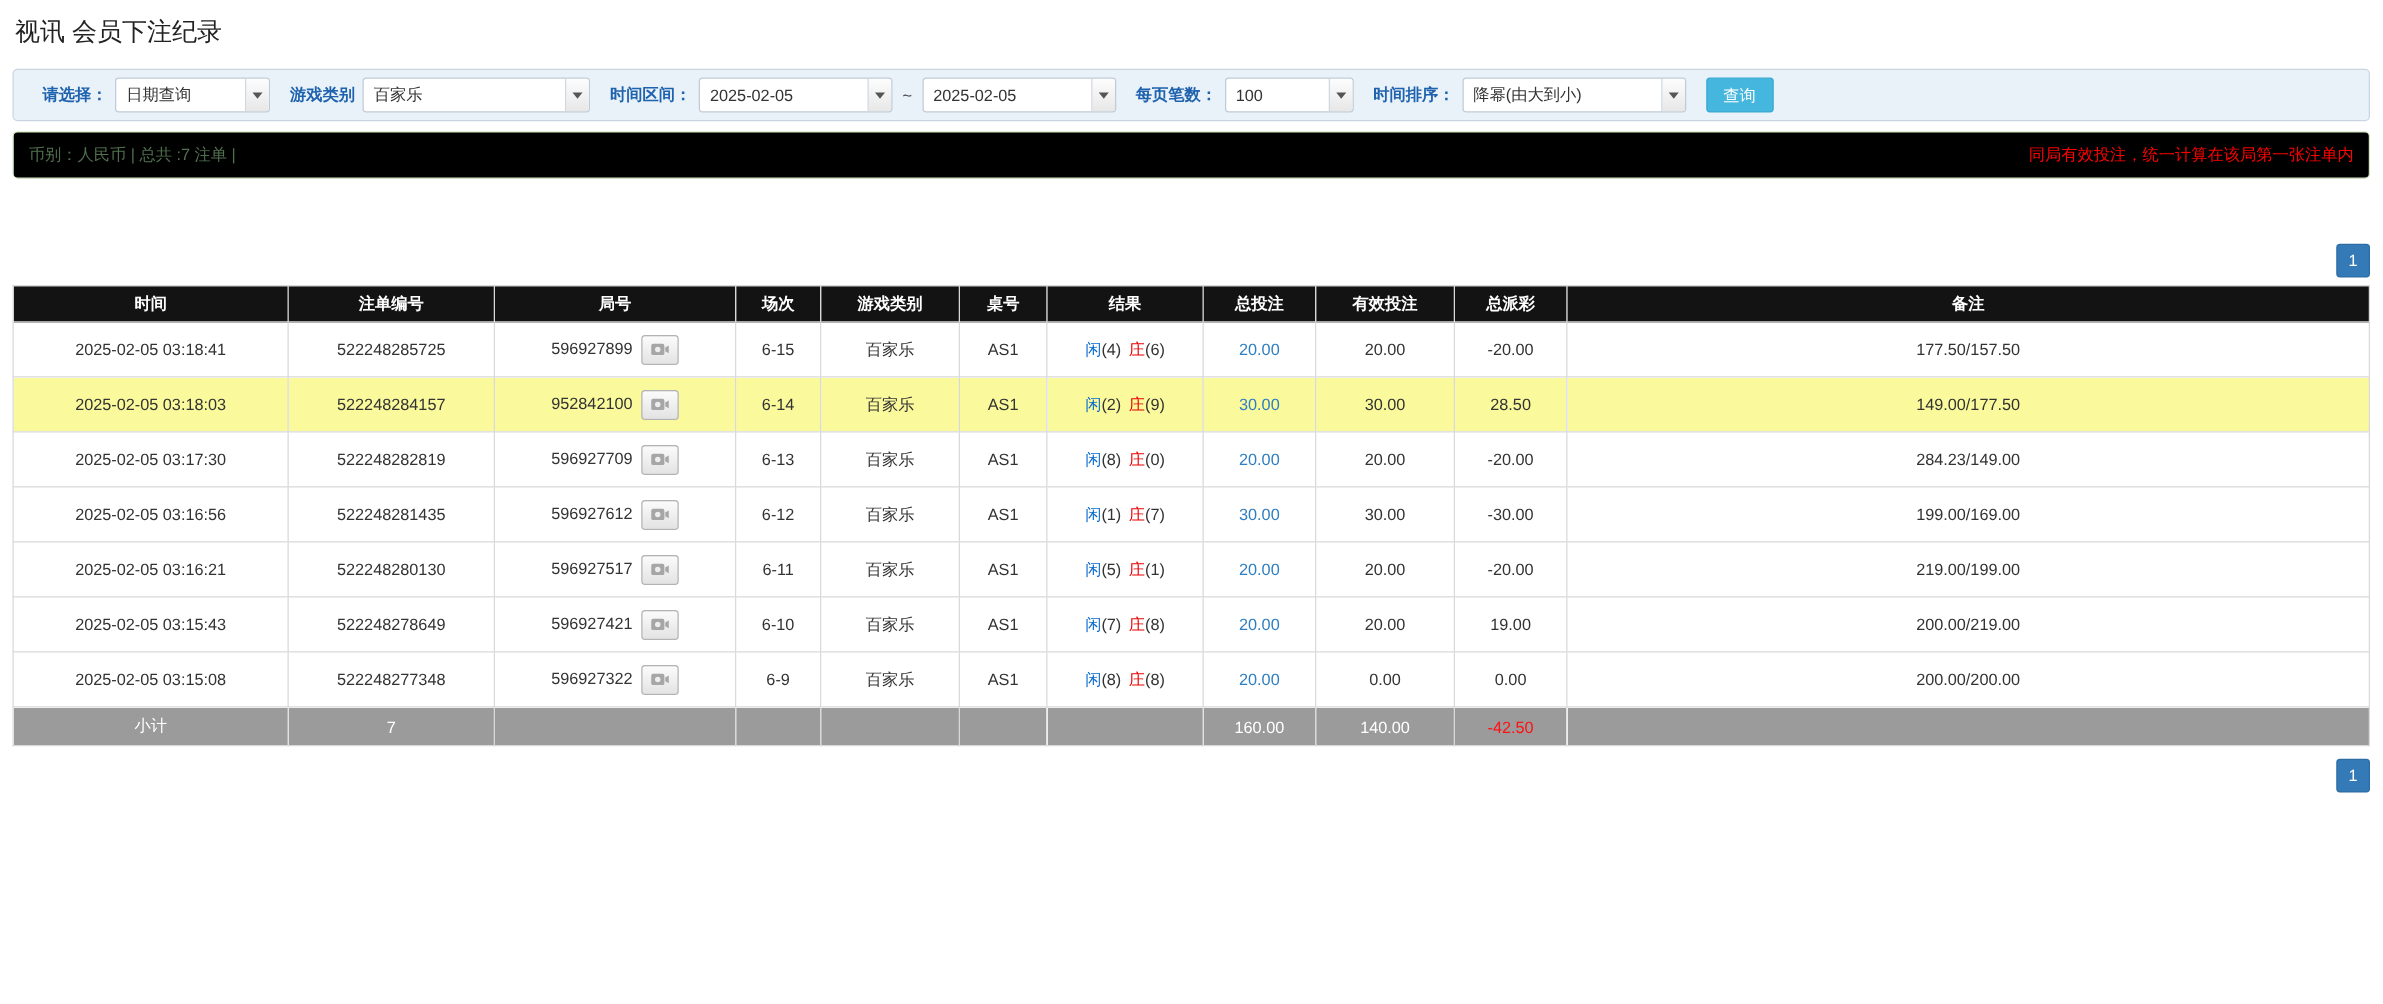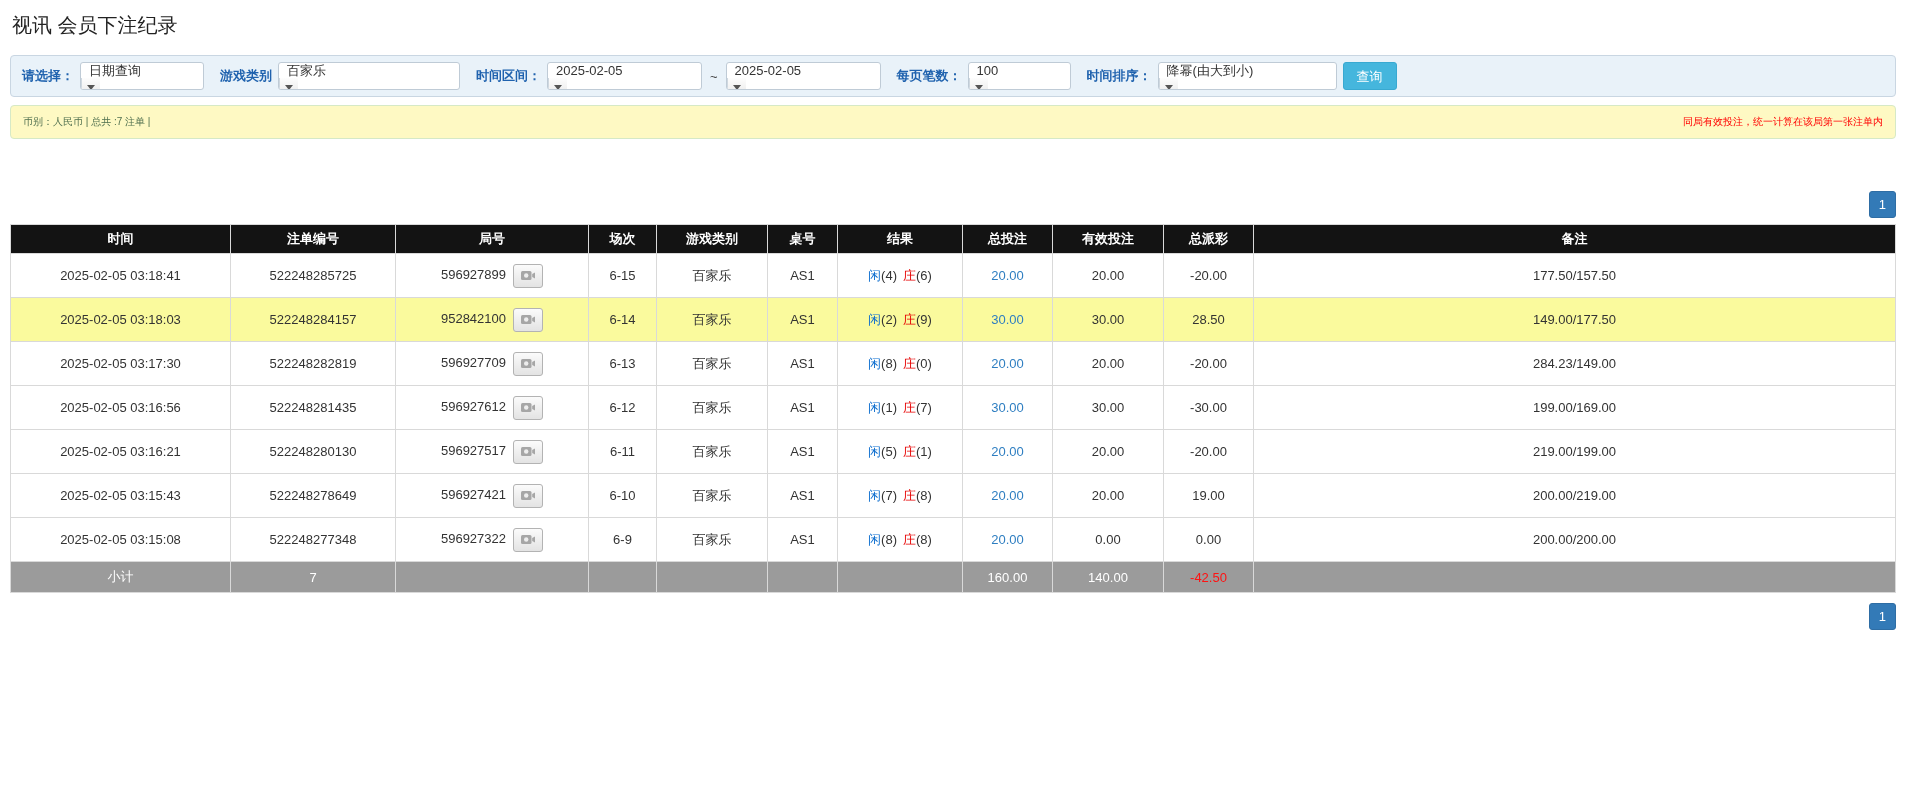--- a/index.html
+++ b/index.html
@@ -25,31 +25,30 @@
     align-items: center;
     gap: 6px;
     font-size: 13px;
     white-space: nowrap;
   }
   .f-label {
     color: #1f62ae;
     font-weight: 700;
     margin-left: 10px;
   }
-  .f-label:first-child { margin-left: 1px; }
+  .f-label:first-child { margin-left: 13px; }
   .tilde { color: #444; padding: 0 2px; }
   .combo {
     display: inline-flex;
     align-items: stretch;
     height: 28px;
     background: #fff;
     border: 1px solid #bfcbd6;
     border-radius: 3px;
     overflow: hidden;
-    flex-direction: column;
   }
   .combo input {
     border: 0; outline: 0;
     padding: 0 8px;
     font-size: 13px;
     font-family: inherit;
     color: #333;
     flex: 1;
     min-width: 0;
     background: transparent;
@@ -70,33 +69,34 @@
   }
   .search-btn {
     background: #45b6dd;
     border: 1px solid #39a9d1;
     color: #fff;
     font-size: 13px;
     font-family: inherit;
     padding: 5px 13px;
     border-radius: 3px;
     cursor: pointer;
+    margin-left: 10px;
     height: 28px;
   }
   
   .summary-bar {
     margin: 8px 10px;
-    background: #fef9c3;
+    background: #000000;
     border: 1px solid #d6e9c6;
     border-radius: 4px;
     padding: 9px 12px;
     display: flex;
     justify-content: space-between;
     align-items: center;
-    font-size: 10px;
+    font-size: 13px;
   }
   .summary-left { color: #50704f; }
   .summary-right { color: #ff0000; }
   
   .pager { margin: 52px 10px 6px 10px; text-align: right; }
   .pager.bottom { margin: 10px 10px 14px 10px; }
   .page-btn {
     display: inline-block;
     min-width: 27px;
     padding: 5px 9px;

